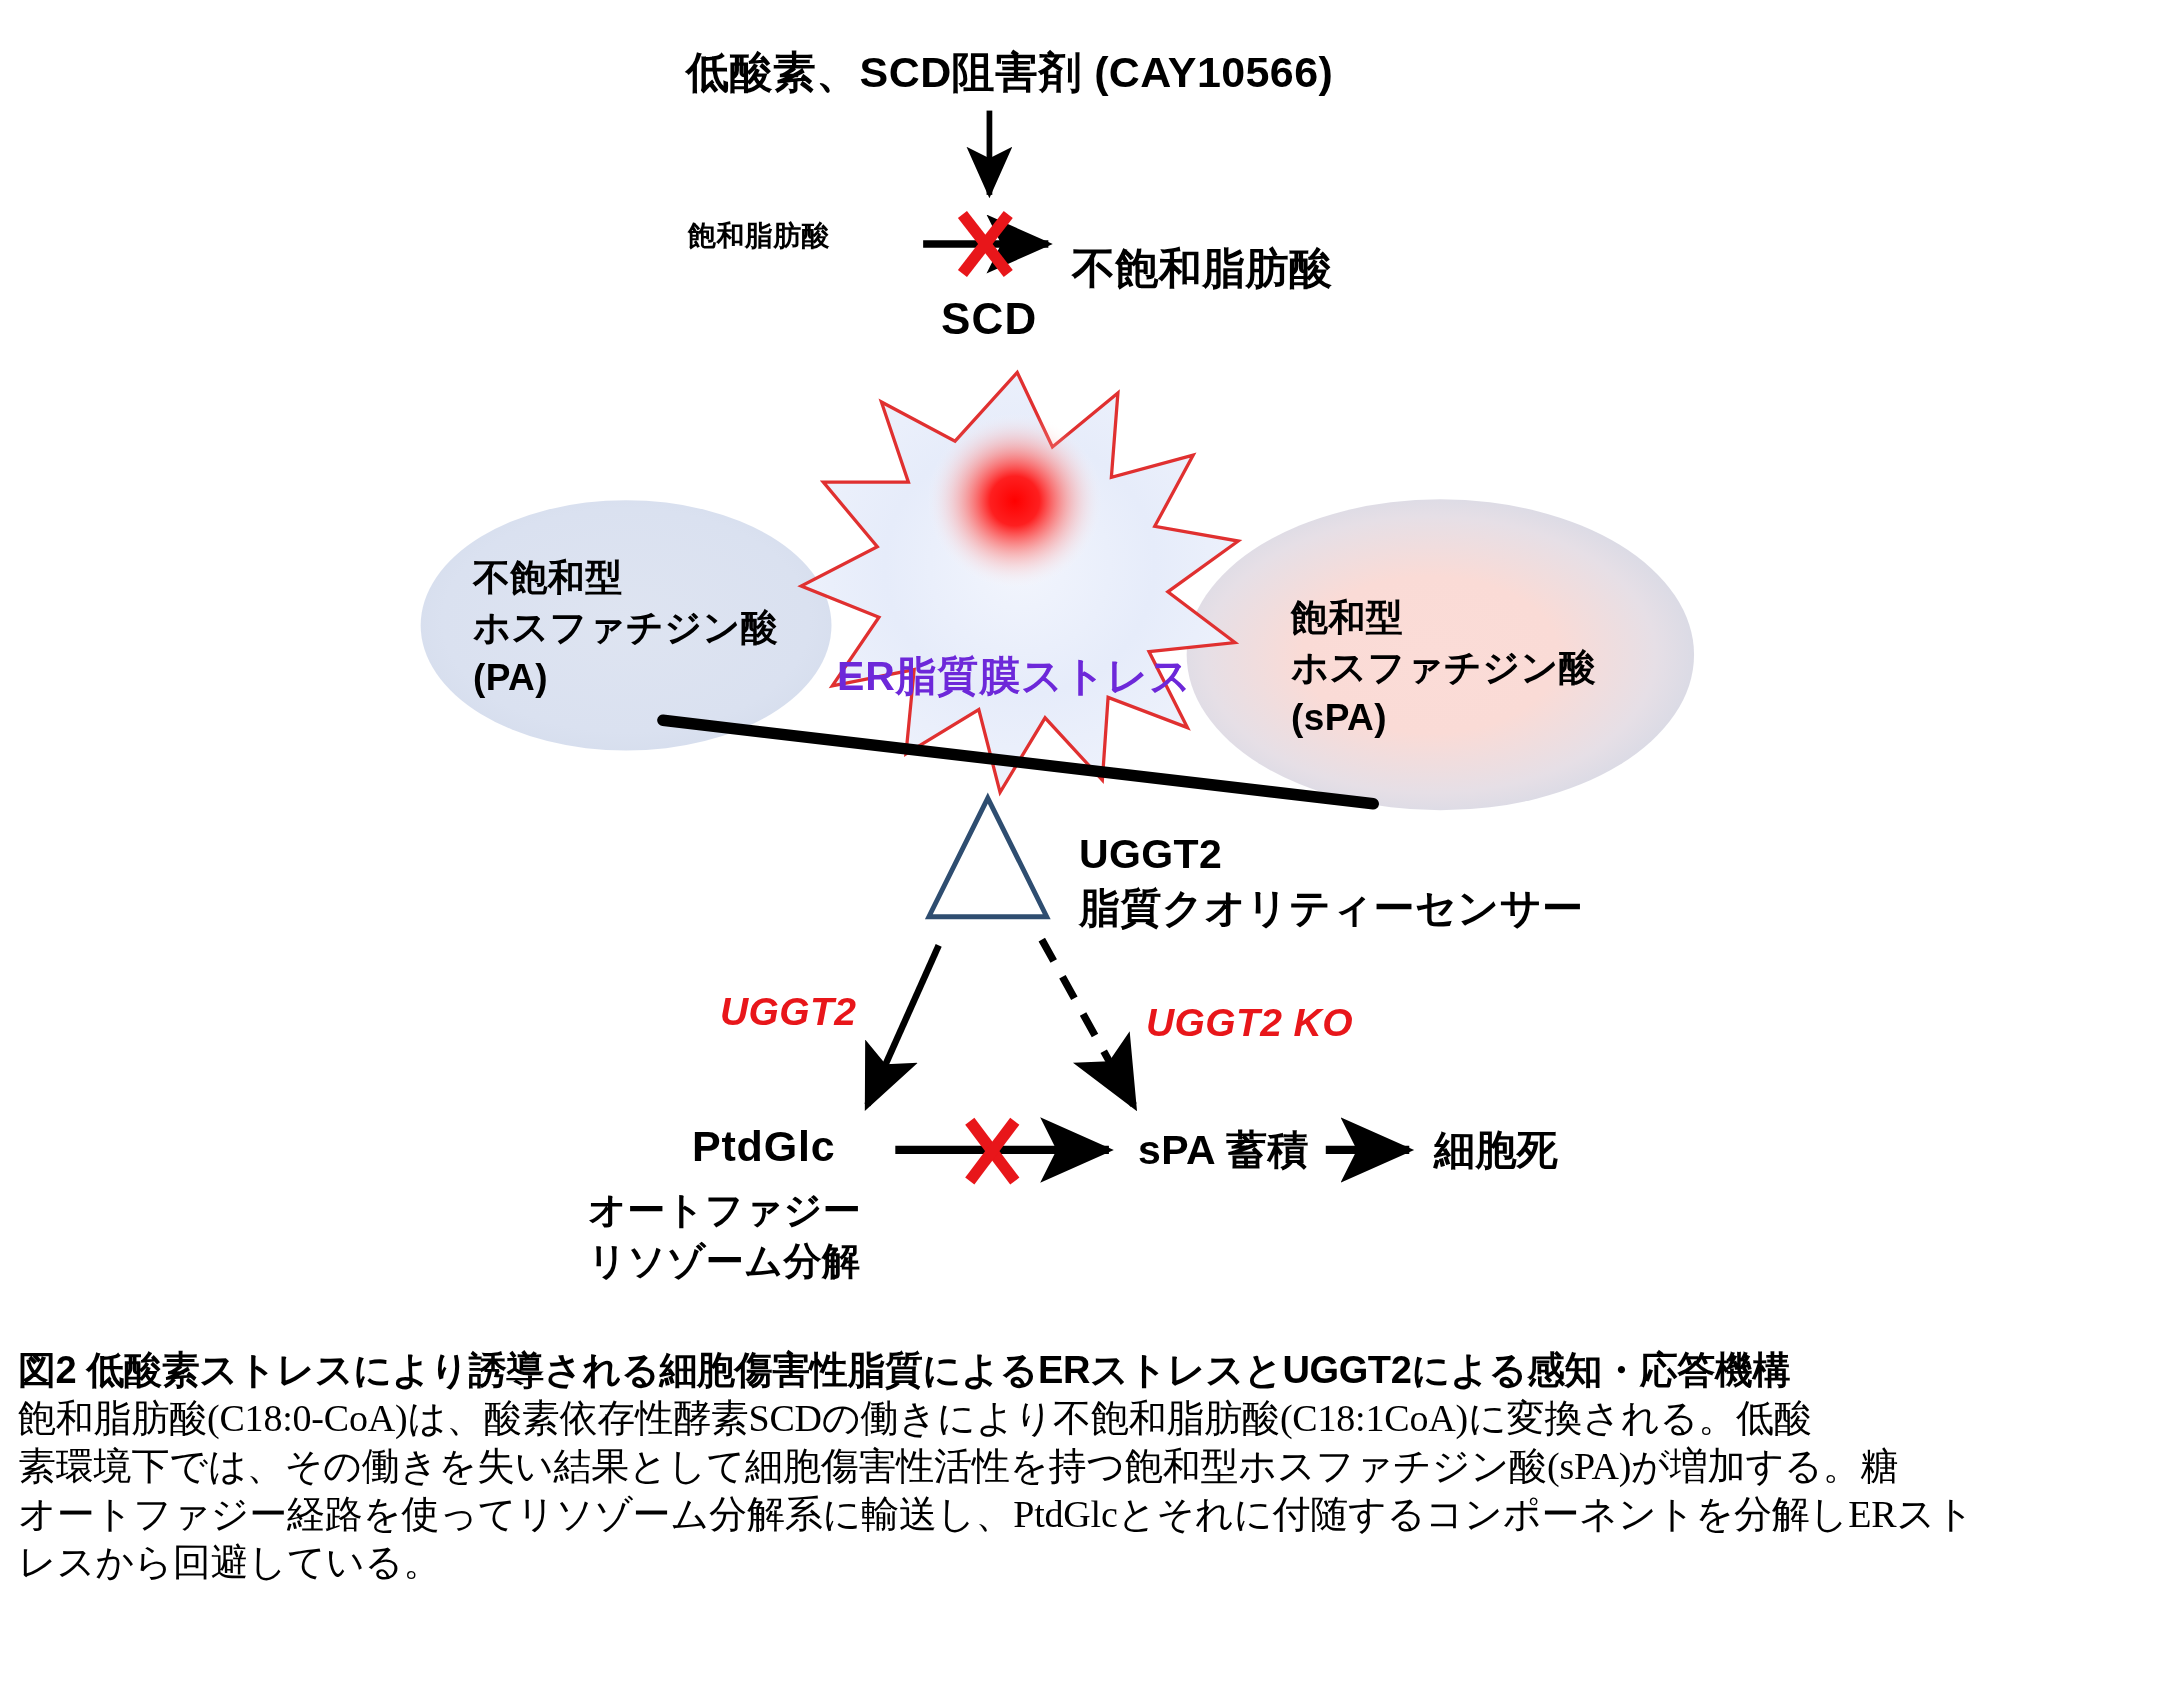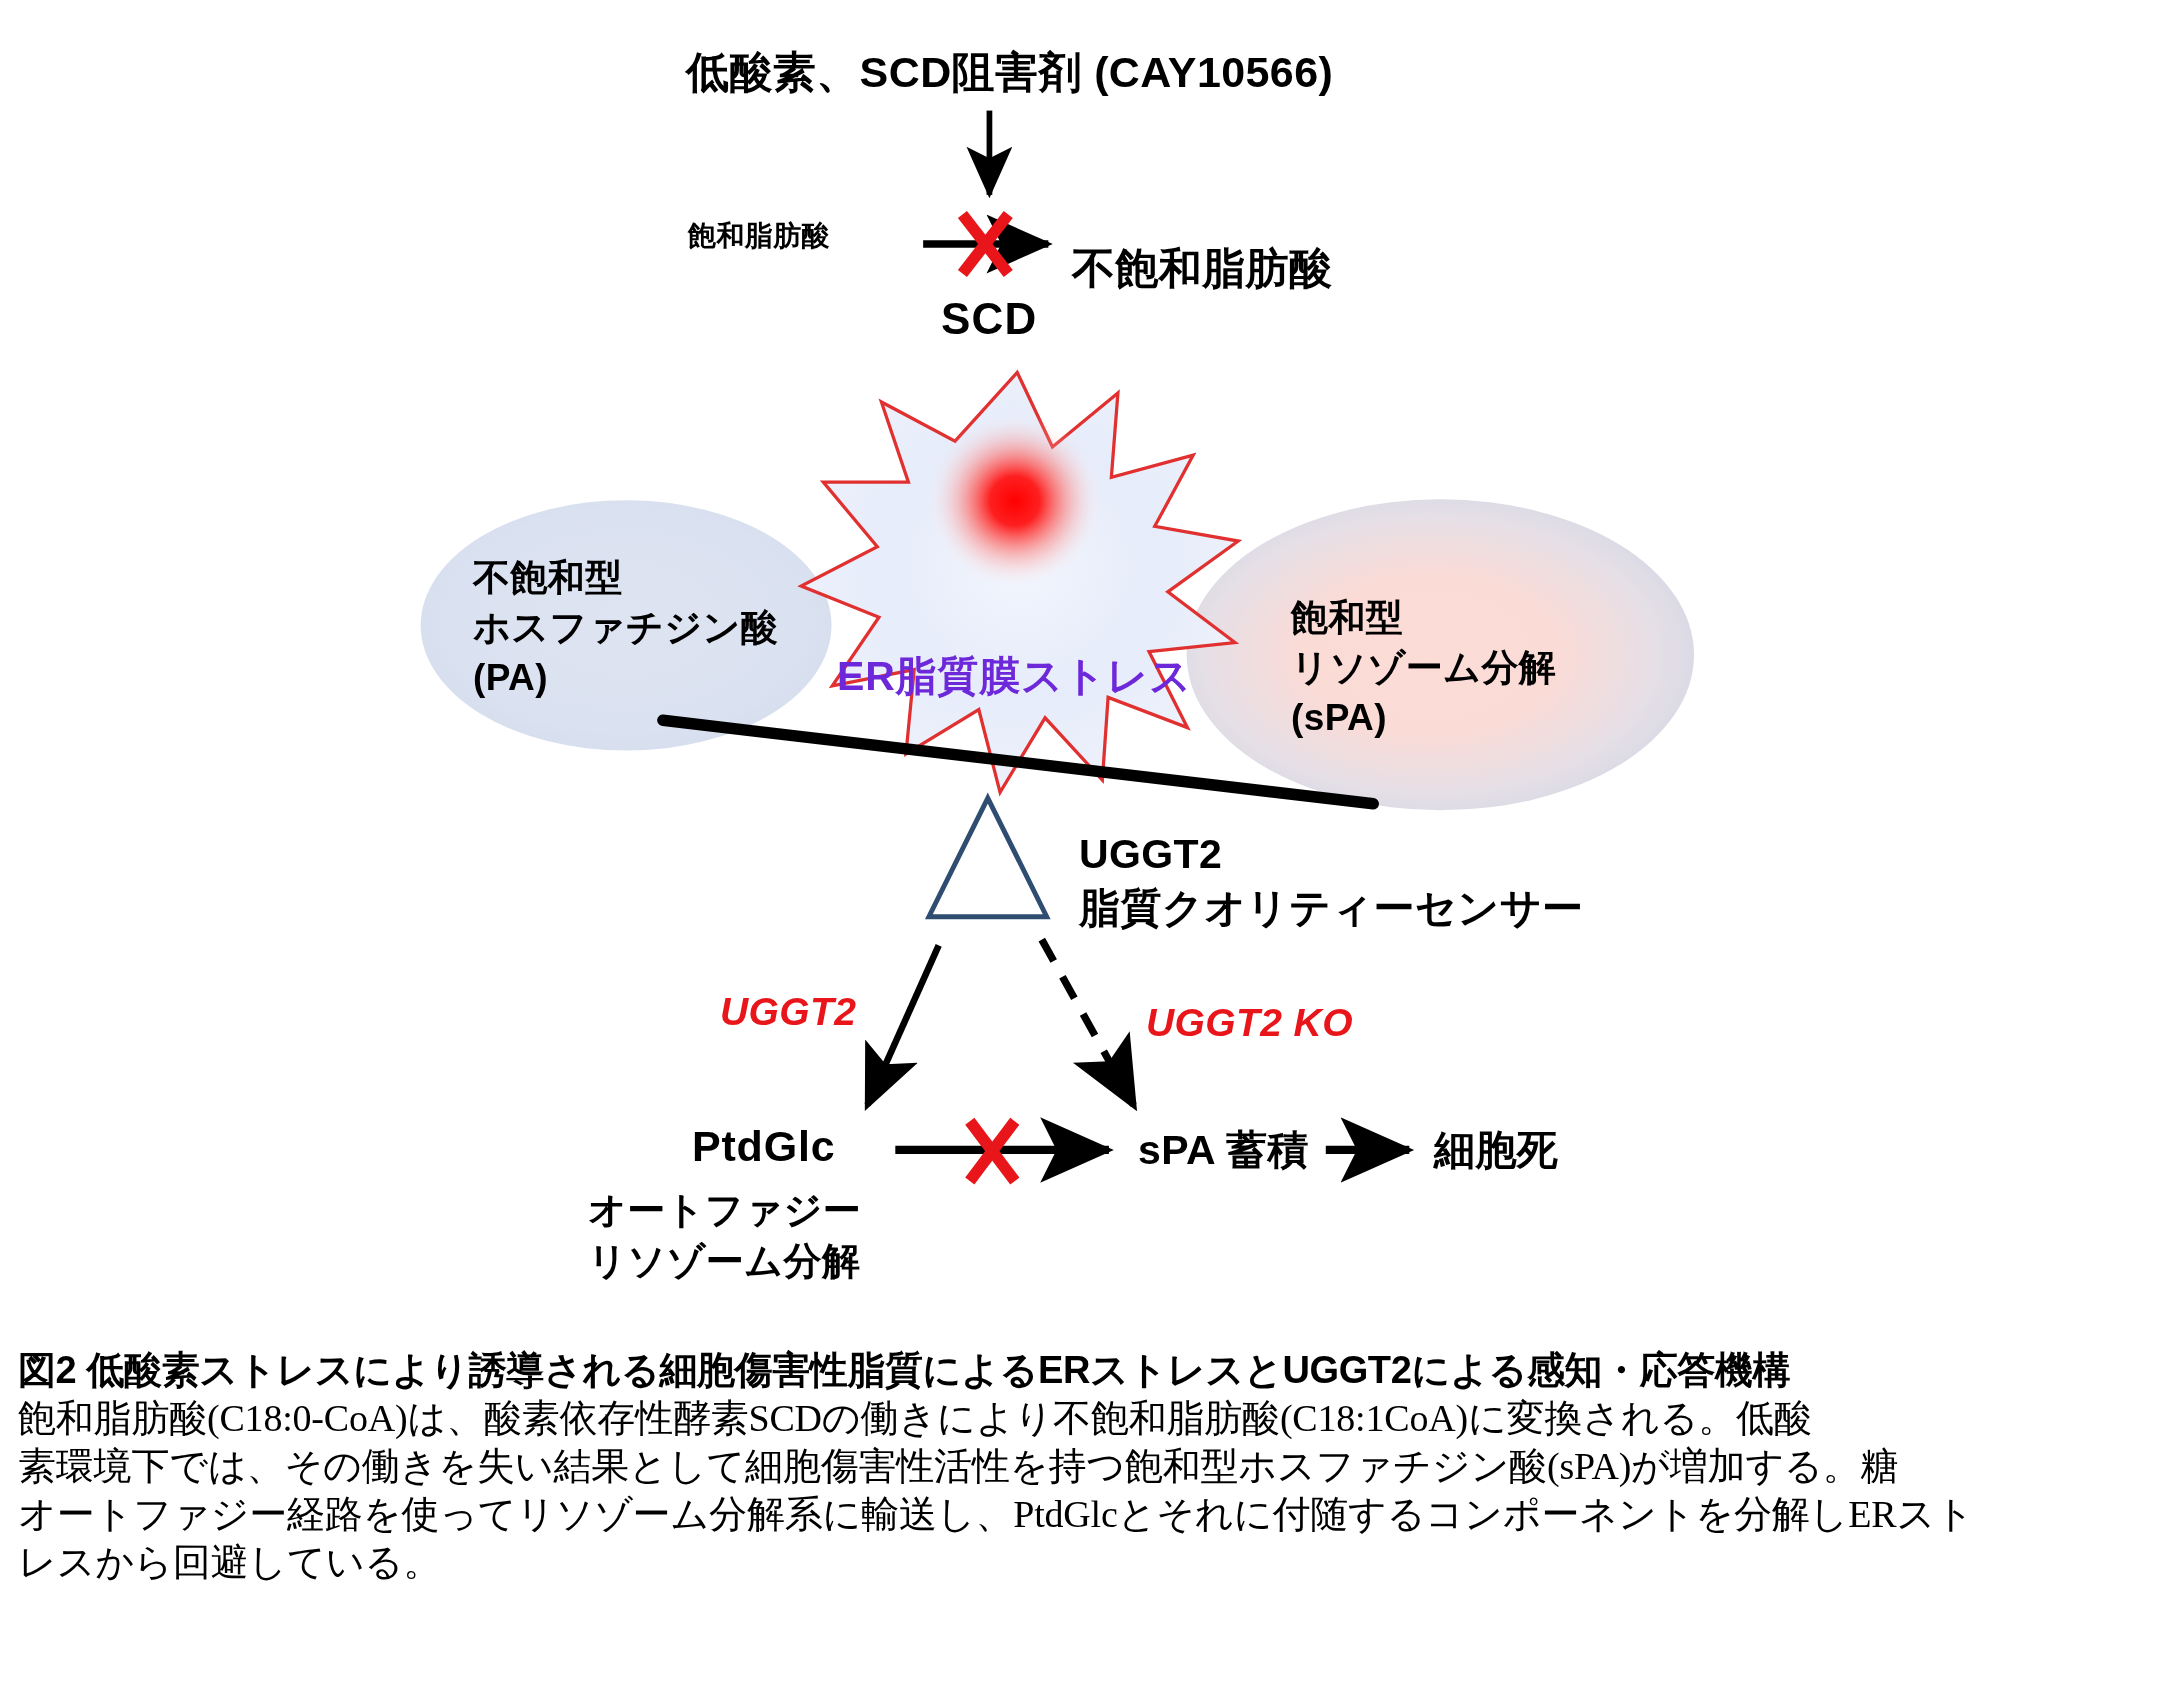--- a/index.html
+++ b/index.html
@@ -227,21 +227,21 @@
 
   <div class="lbl gothic" id="lbl-ufa">不飽和脂肪酸</div>
 
   <div class="lbl gothic" id="lbl-scd">SCD</div>
 
   <div class="lbl gothic" id="lbl-pa">不飽和型
 ホスファチジン酸
 (PA)</div>
 
   <div class="lbl gothic" id="lbl-spa">飽和型
-リソゾーム分解
+ホスファチジン酸
 (sPA)</div>
 
   <div class="lbl gothic" id="lbl-er-stress">ER脂質膜ストレス</div>
 
   <div class="lbl gothic" id="lbl-uggt2-sensor">UGGT2
 脂質クオリティーセンサー</div>
 
   <div class="lbl gothic" id="lbl-branch-left">UGGT2</div>
 
   <div class="lbl gothic" id="lbl-branch-right">UGGT2 KO</div>

